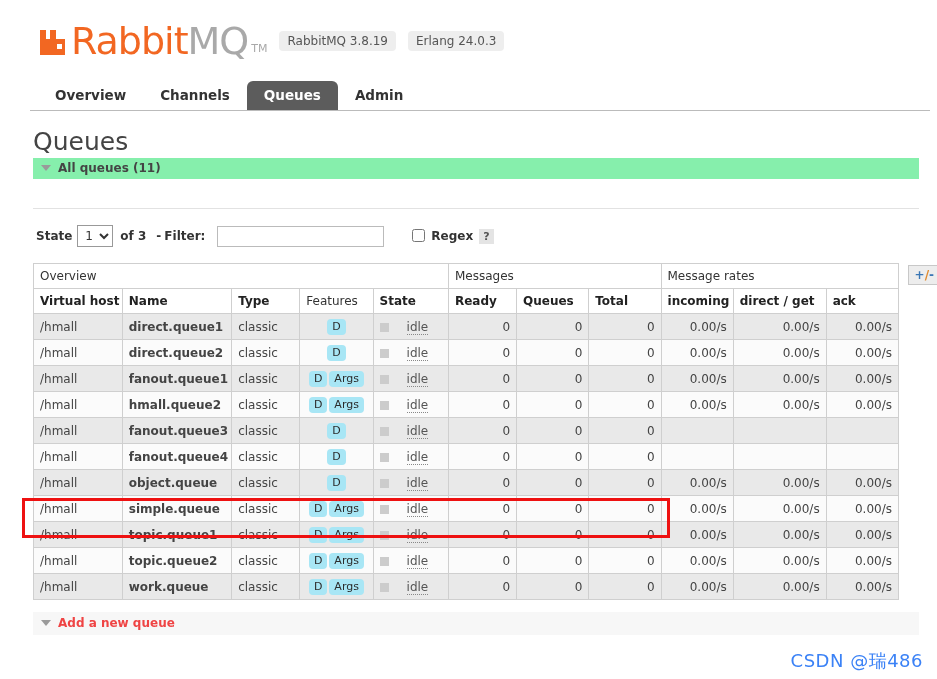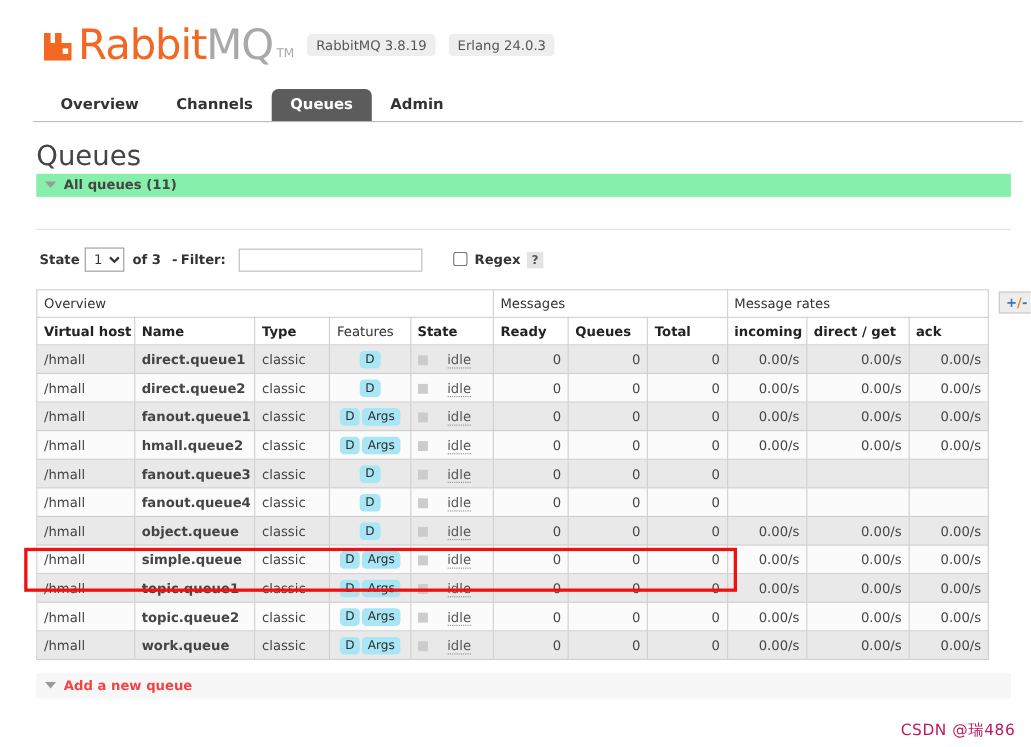--- a/index.html
+++ b/index.html
@@ -142,21 +142,21 @@
   }
 
   
   .footer-bar {
     background: #f7f7f7; margin: 12px 18px 0 33px; padding: 4px 0 5px 0;
     font-size: 12px; font-weight: bold; color: #ef4444;
     display: flex; align-items: center;
   }
   .watermark {
     position: absolute; right: 14px; bottom: 6px;
-    color: #be185d; font-size: 14px; letter-spacing: 0.5px;
+    color: #3b82f6; font-size: 18px; letter-spacing: 0.5px;
   }
 </style>
 </head>
 <body>
 
 <div id="page">
 
   <div class="header">
     <div class="logo-row">
       <div class="logo-mark">

